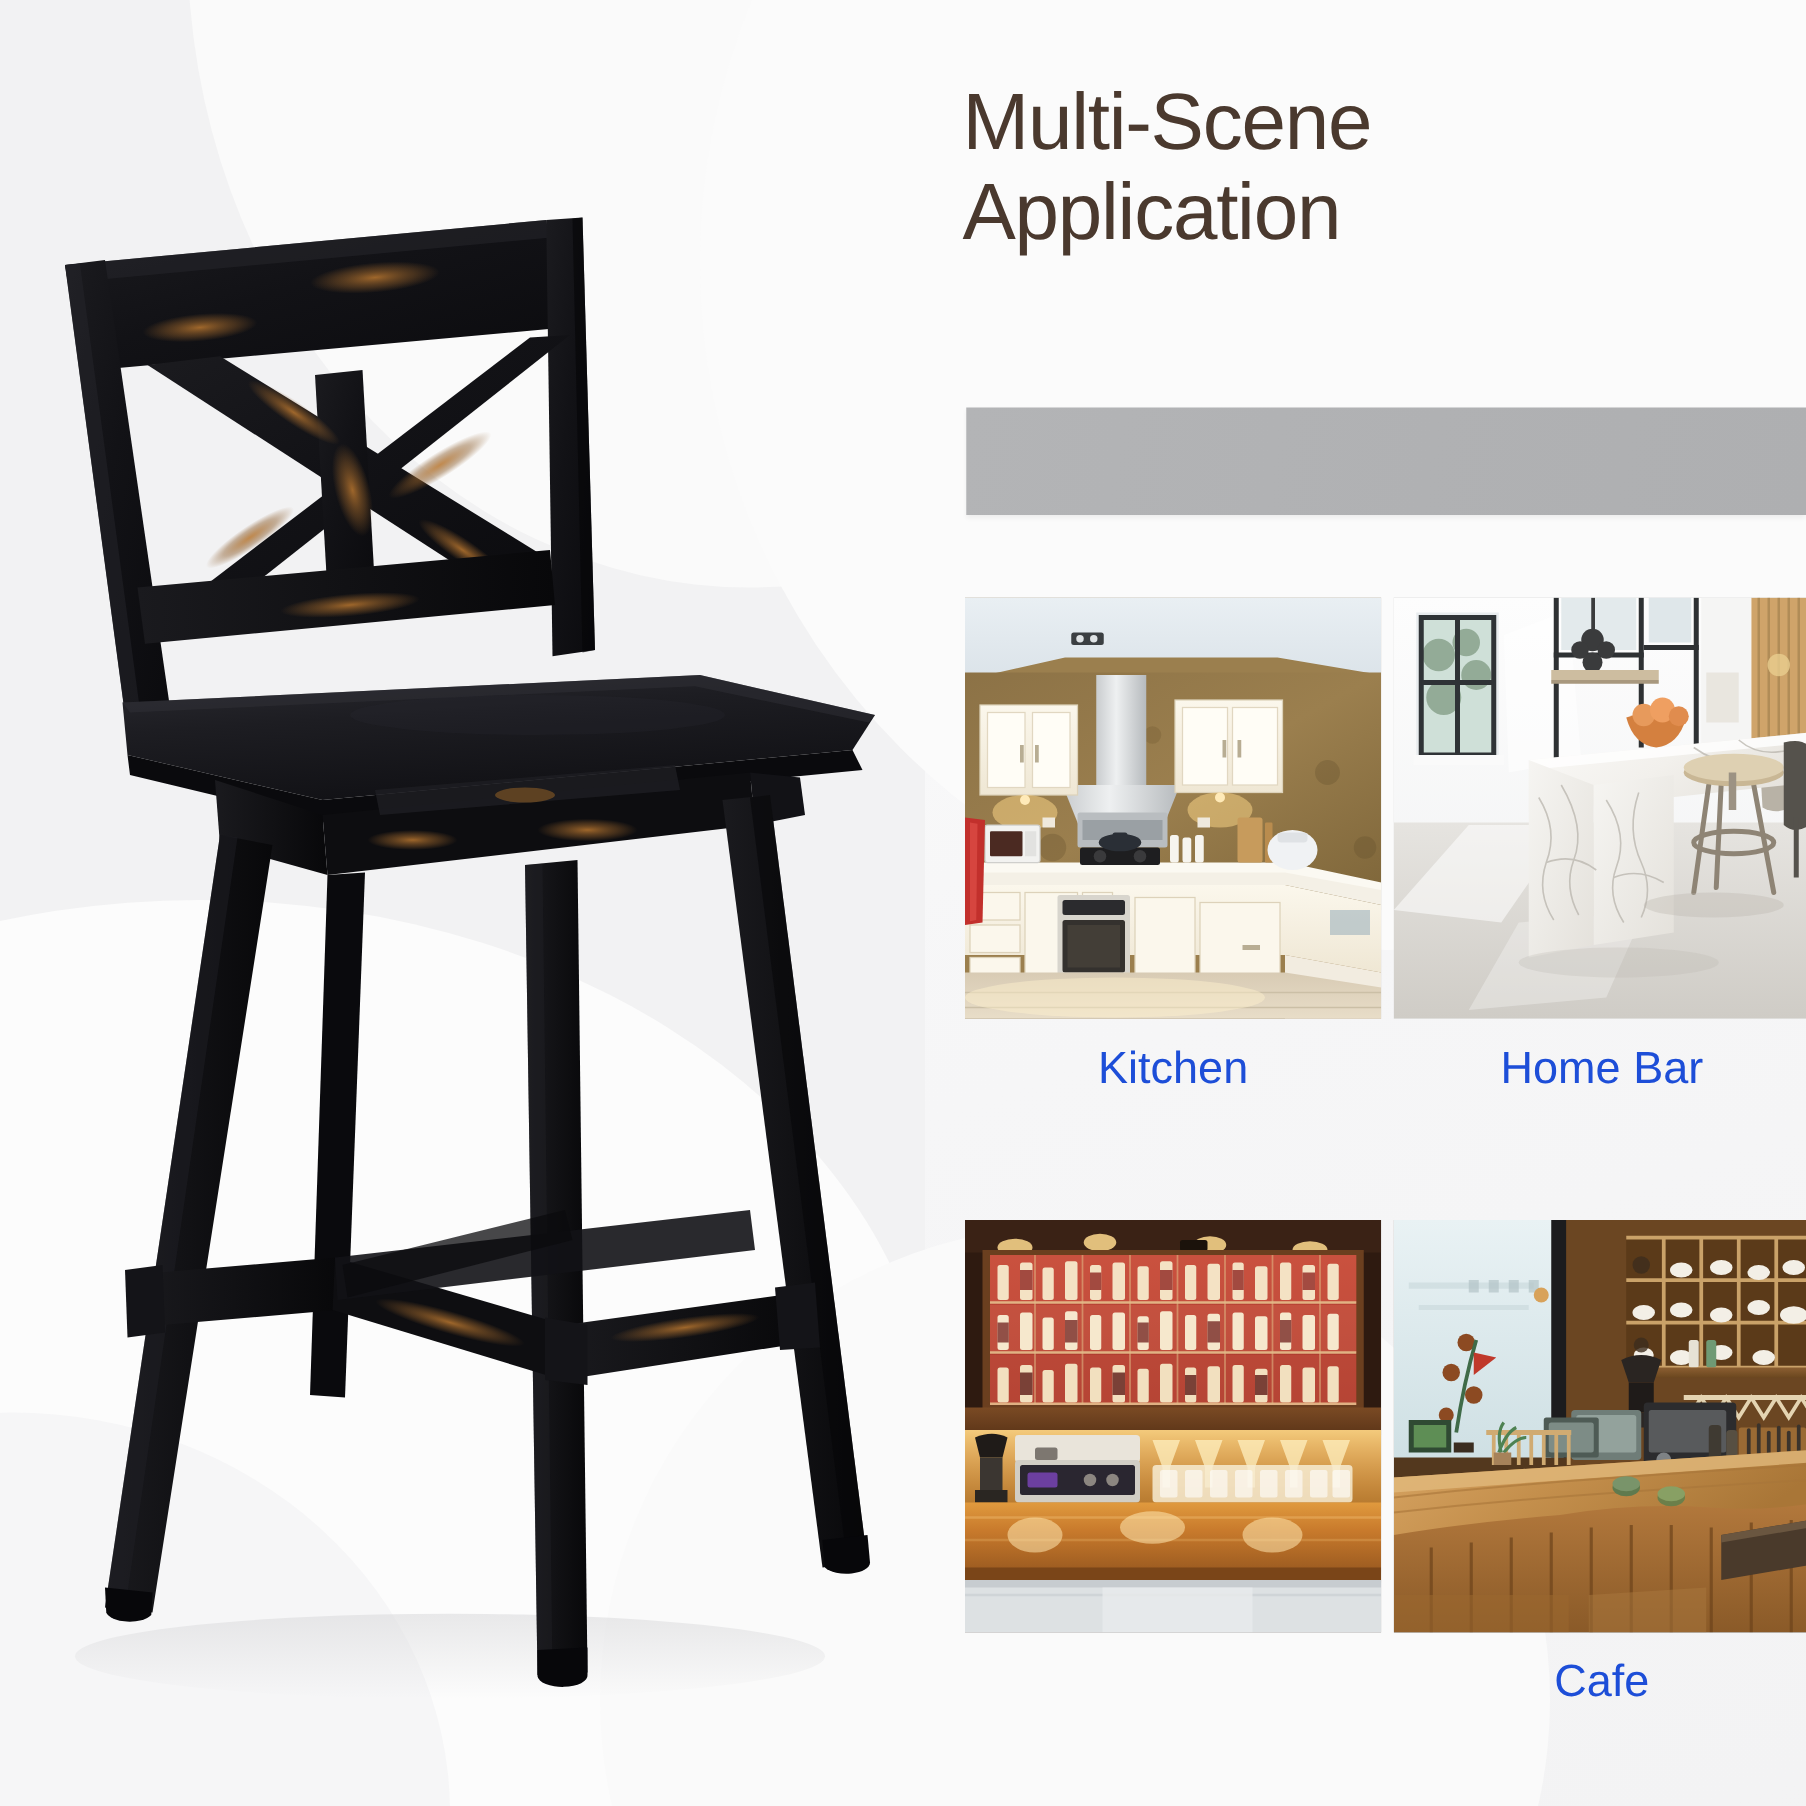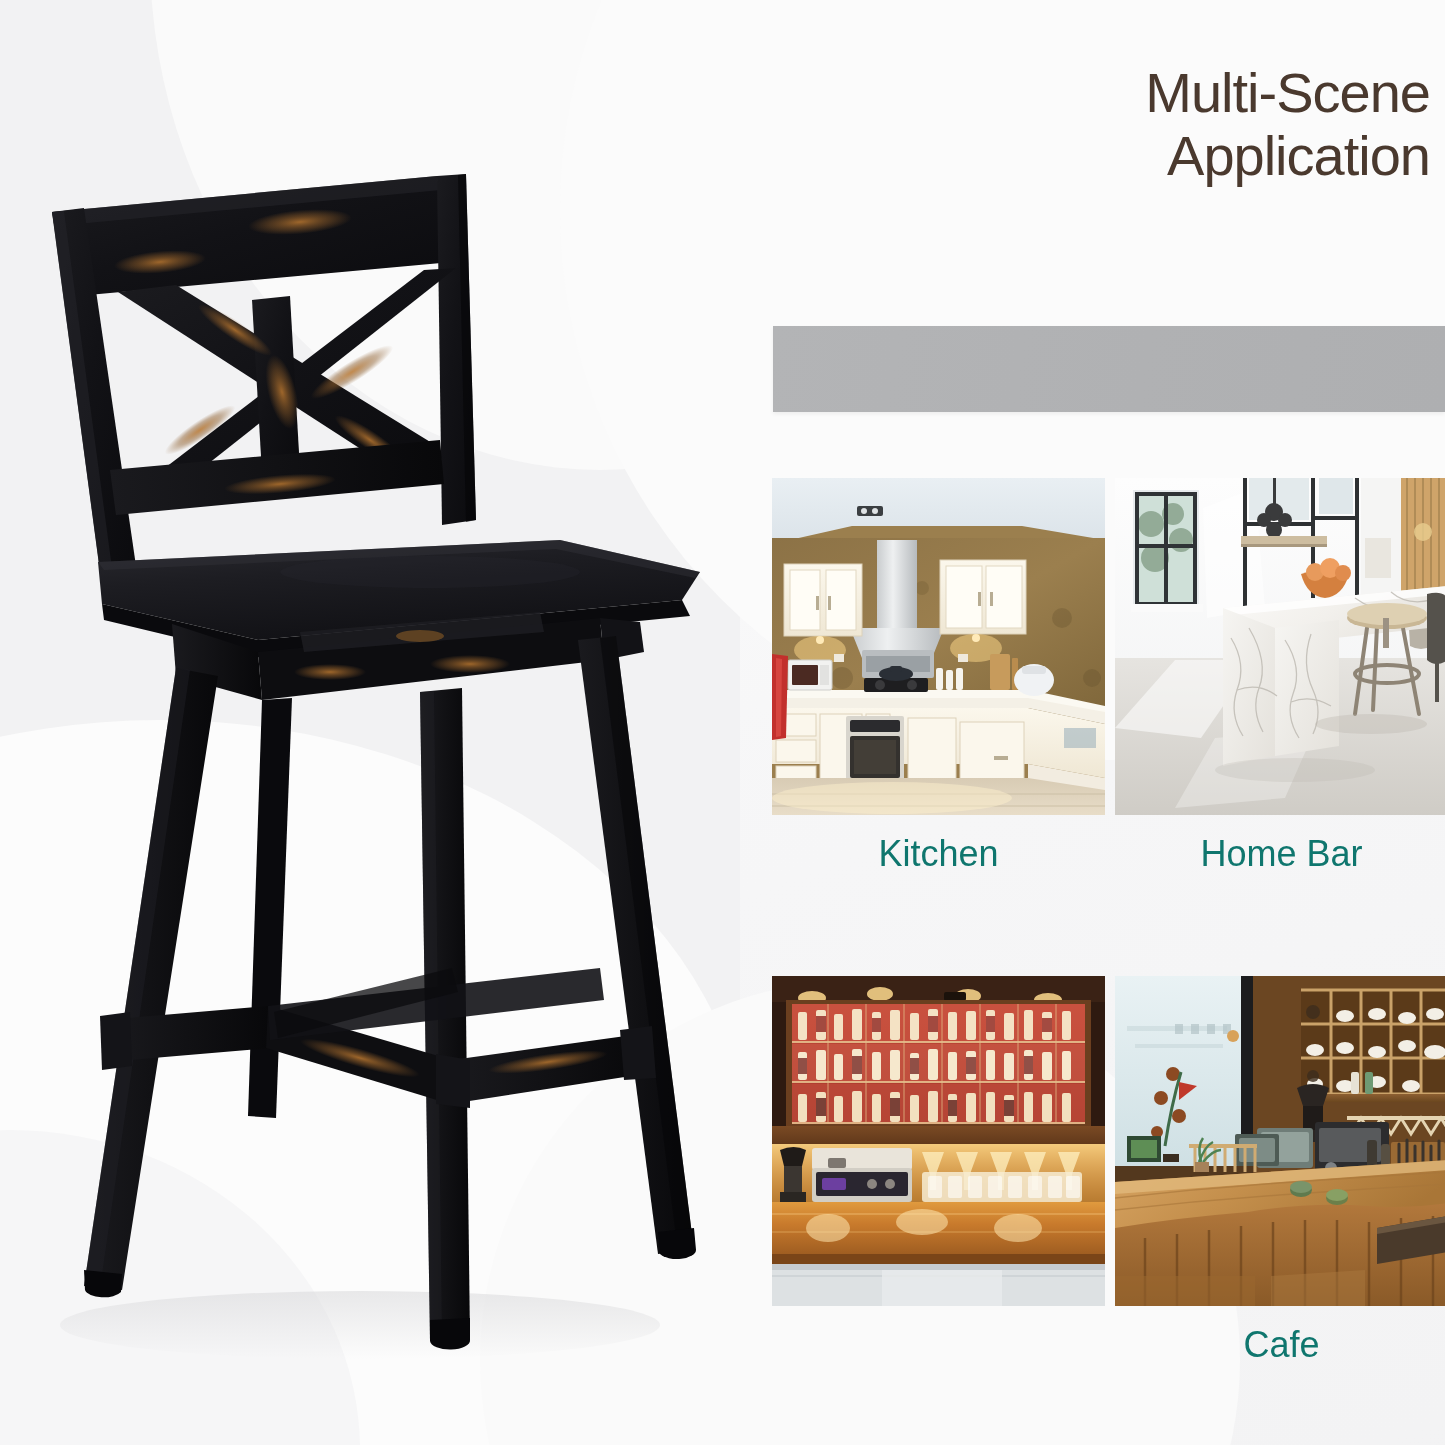--- a/index.html
+++ b/index.html
@@ -77,23 +77,23 @@
   #right-panel {
     position: absolute;
     left: 760px; top: 0;
     width: 685px; height: 1445px;
   }
 
   #headline {
     position: absolute;
     left: 10px; top: 62px;
     width: 660px;
-    text-align: right;
+    text-align: left;
     color: #4a392e;
-    font-size: 56px;
+    font-size: 64px;
     line-height: 1.12;
     font-weight: 400;
     letter-spacing: -1px;
     white-space: pre-line;
   }
 
   #divider-bar {
     position: absolute;
     left: 13px; top: 326px;
     width: 672px; height: 86px;
@@ -112,21 +112,21 @@
   .scene-photo {
     width: 333px; height: 337px;
     position: relative;
     overflow: hidden;
     background: #ddd;
   }
   .scene-photo svg { display: block; width: 100%; height: 100%; }
   .scene-label {
     margin-top: 16px;
     text-align: center;
-    color: #0f766e;
+    color: #1d4ed8;
     font-size: 36px;
     line-height: 1.25;
     white-space: pre-line;
   }
   .row-gap { height: 100px; }
   .row2 .scene-photo { height: 330px; }
 </style>
 </head>
 <body>
 

